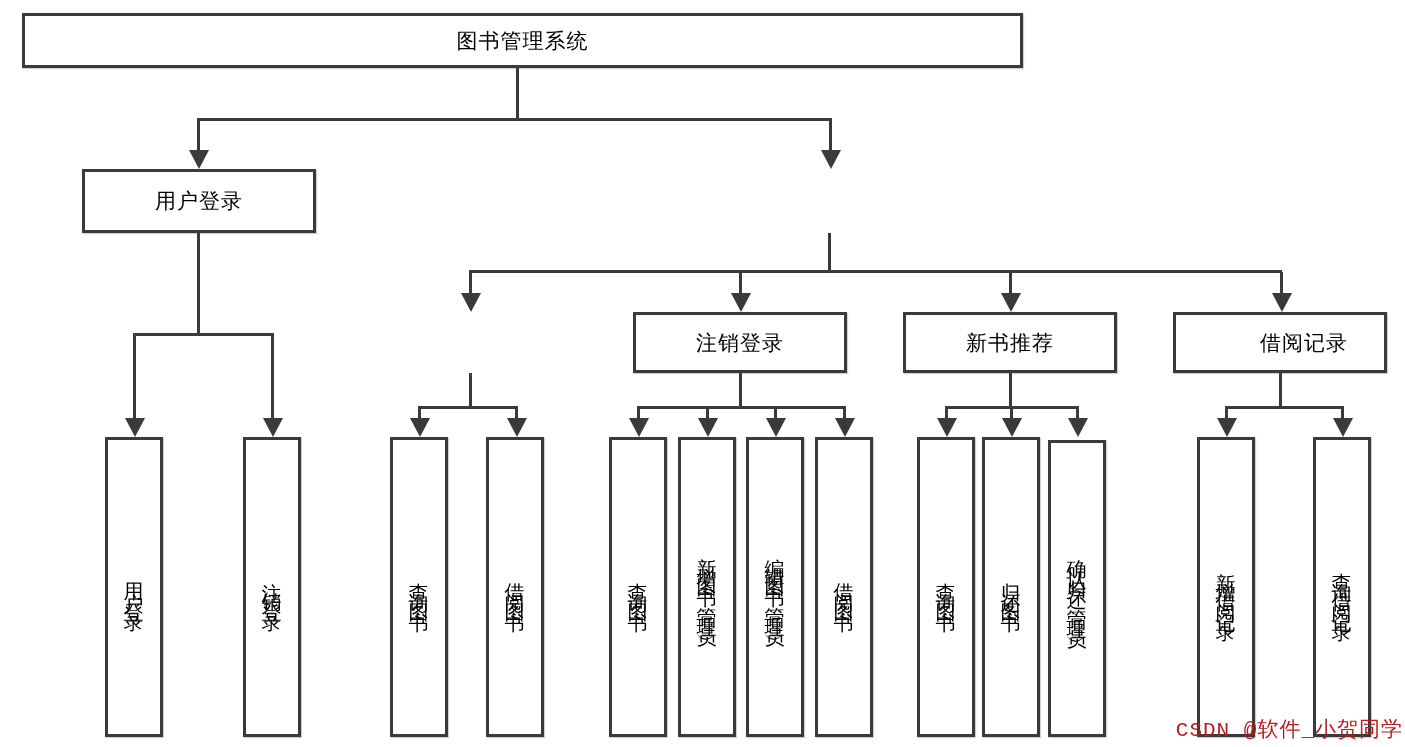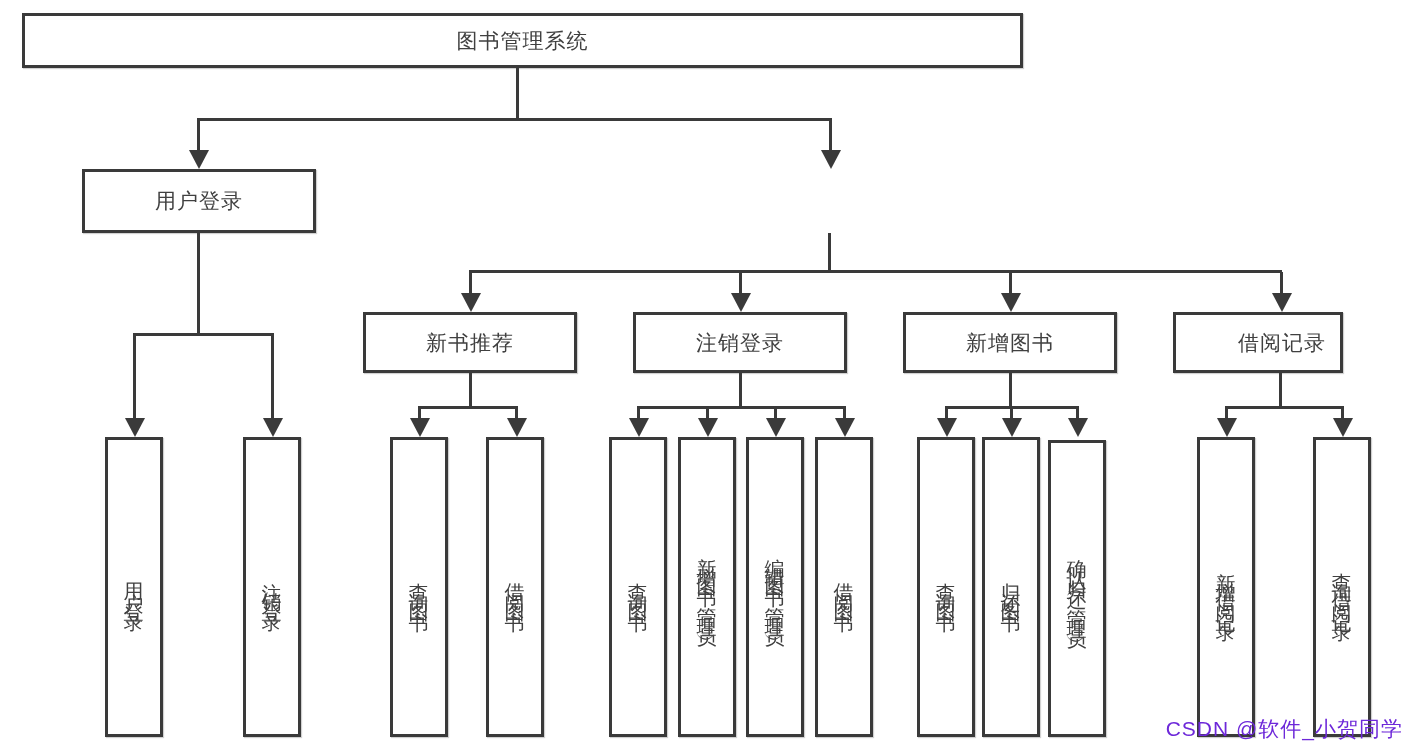--- a/index.html
+++ b/index.html
@@ -11,21 +11,21 @@
     overflow:hidden;
   }
   .box {
     position:absolute;
     background:#ffffff;
     border:3px solid #3a3a3a;
     box-sizing:border-box;
     display:flex;
     align-items:center;
     justify-content:center;
-    color:#404040;
+    color:#000000;
     box-shadow:1px 1px 1px rgba(0,0,0,0.18);
     text-align:right;
   }
   .hbox { font-size:21px; letter-spacing:1px; white-space:nowrap; }
   .vbox {
     writing-mode:vertical-rl;
     text-orientation:mixed;
     font-size:20px;
     letter-spacing:10px;
     line-height:1;
@@ -37,38 +37,38 @@
     position:absolute;
     width:0; height:0;
     border-left:10px solid transparent;
     border-right:10px solid transparent;
     border-top:19px solid #3a3a3a;
   }
   .watermark {
     position:absolute;
     right:2px; bottom:4px;
     font-size:21px;
-    color:#6d28d9;
+    color:#b91c1c;
     letter-spacing:1px;
     white-space:nowrap;
+    font-family:Liberation Mono, monospace;
   }
 </style>
 </head>
 <body>
 
 <div class="canvas">
 
   <div class="box hbox" style="left:22px; top:13px; width:1001px; height:55px;">图书管理系统</div>
 
   <div class="box hbox" style="left:82px; top:169px; width:234px; height:64px;">用户登录</div>
 
-  <div class="box hbox" style="left:363px; top:312px; width:214px; height:61px;">新书推荐</div>
   <div class="box hbox" style="left:633px; top:312px; width:214px; height:61px;">注销登录</div>
-  <div class="box hbox" style="left:903px; top:312px; width:214px; height:61px;">新增图书</div>
-  <div class="box hbox" style="left:1173px; top:312px; width:170px; height:61px;padding-left:48px;">借阅记录</div>
+  <div class="box hbox" style="left:903px; top:312px; width:214px; height:61px;">新书推荐</div>
+  <div class="box hbox" style="left:1173px; top:312px; width:214px; height:61px;padding-left:48px;">借阅记录</div>
 
   <div class="box vbox" style="left:105px; top:437px; width:58px; height:300px;">用户登录</div>
   <div class="box vbox" style="left:243px; top:437px; width:58px; height:300px;">注销登录</div>
 
   <div class="box vbox" style="left:390px; top:437px; width:58px; height:300px;">查询图书</div>
   <div class="box vbox" style="left:486px; top:437px; width:58px; height:300px;">借阅图书</div>
 
   <div class="box vbox" style="left:609px; top:437px; width:58px; height:300px;">查询图书</div>
   <div class="box vbox" style="left:678px; top:437px; width:58px; height:300px;">新增图书（管理员）</div>
   <div class="box vbox" style="left:746px; top:437px; width:58px; height:300px;">编辑图书（管理员）</div>

